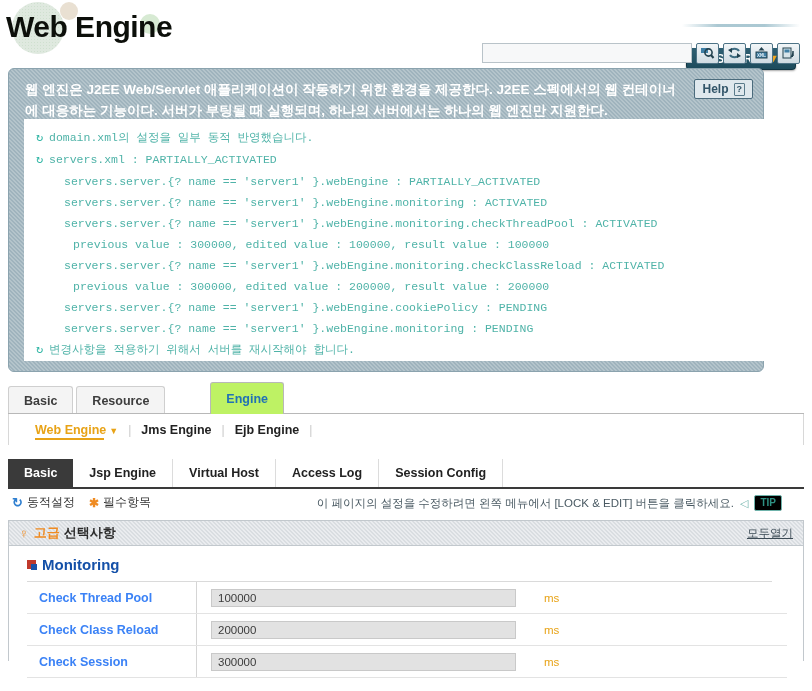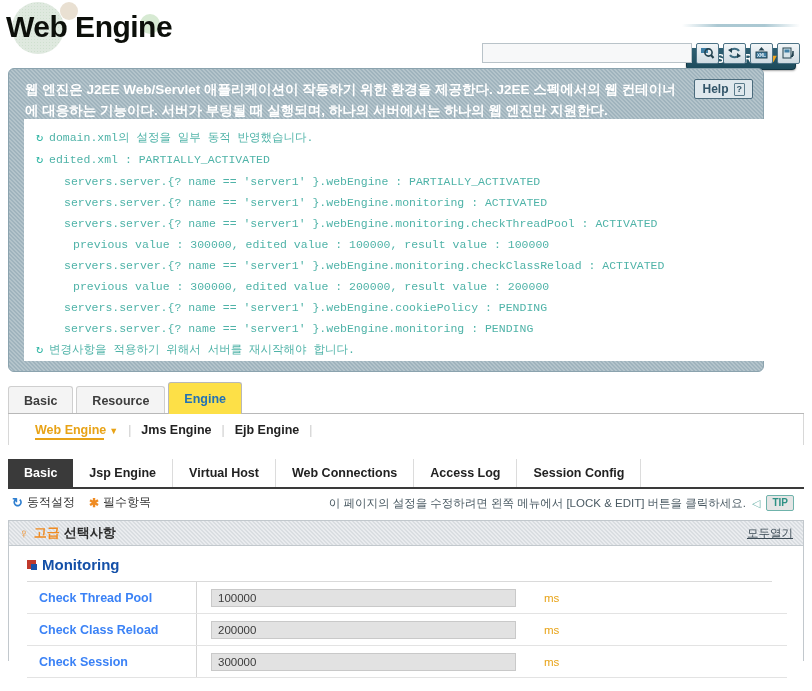--- a/index.html
+++ b/index.html
@@ -96,22 +96,22 @@
 
   
   .tabs { position:absolute; left:8px; top:381px; height:33px; display:flex; align-items:flex-end; }
   .tab {
     height:28px; padding:0 15px; display:flex; align-items:center;
     font-size:12.5px; font-weight:bold; color:#3d3d3d;
     background:#f4f4f4; border:1px solid #cfcfcf; border-bottom:none;
     border-radius:3px 3px 0 0; margin-right:3px; cursor:pointer;
   }
   .tab.active {
-    height:32px; background:#fde047; color:#2272b5; border-color:#b8b8b8;
-    position:relative; z-index:3;
+    height:32px; background:#bef264; color:#2272b5; border-color:#b8b8b8;
+    position:relative; z-index:3;margin-left:42px;
   }
   .tab-underline {
     position:absolute; left:8px; top:413px; width:796px; height:1px; background:#b8b8b8;
   }
 
   
   .enginenav {
     position:absolute; left:8px; top:414px; width:796px; height:31px;
     display:flex; align-items:center; padding-left:26px;
     border-left:1px solid #d8d8d8; border-right:1px solid #d8d8d8;
@@ -138,25 +138,25 @@
   .subtab.active { background:#3a3a3a; color:#ffffff; border-right:none; }
 
   
   .legendrow { position:absolute; left:8px; top:492px; width:796px; height:24px; }
   .legend-left { position:absolute; left:4px; top:2px; display:flex; align-items:center; gap:14px;
     font-size:12px; color:#333; }
   .legend-item { display:flex; align-items:center; gap:4px; }
   .ico-dyn { color:#2f7fd0; font-size:13px; font-weight:bold; }
   .ico-req { color:#ef8b22; font-size:12px; font-weight:bold; }
   .notice {
-    position:absolute; right:10px; top:3px; display:flex; align-items:center; gap:6px;
+    position:absolute; right:22px; top:3px; display:flex; align-items:center; gap:6px;
     font-size:11.5px; color:#4a5a63;
   }
   .tip-badge {
-    border:1px solid #6fb3ab; color:#2e9184; background:#e5e5e5;
+    border:1px solid #6fb3ab; color:#2e9184; background:#000000;
     font-size:10px; font-weight:bold; padding:0 5px; border-radius:2px; line-height:14px;
   }
   .tip-arrow { color:#6fb3ab; font-size:11px; }
 
   
   .adv-bar {
     position:absolute; left:8px; top:520px; width:796px; height:26px;
     background:#d9dde1;
     background-image:
       linear-gradient(45deg, rgba(255,255,255,.45) 25%, transparent 25%, transparent 50%, rgba(255,255,255,.45) 50%, rgba(255,255,255,.45) 75%, transparent 75%);
@@ -250,21 +250,21 @@
       <div>에 대응하는 기능이다. 서버가 부팅될 때 실행되며, 하나의 서버에서는 하나의 웹 엔진만 지원한다.</div>
     </div>
     <div class="help-btn">
       <span>Help</span>
       <span class="help-q">?</span>
     </div>
 
     <div class="logpanel">
       <div id="log-lines">
           <div class="logline l1"><span class="ico-cycle">↻ </span><span>domain.xml의 설정을 일부 동적 반영했습니다.</span></div>
-          <div class="logline l1"><span class="ico-cycle">↻ </span><span>edited.xml : PARTIALLY_ACTIVATED</span></div>
+          <div class="logline l1"><span class="ico-cycle">↻ </span><span>servers.xml : PARTIALLY_ACTIVATED</span></div>
           <div class="logline l2"><span>servers.server.{? name == 'server1' }.webEngine : PARTIALLY_ACTIVATED</span></div>
           <div class="logline l2"><span>servers.server.{? name == 'server1' }.webEngine.monitoring : ACTIVATED</span></div>
           <div class="logline l2"><span>servers.server.{? name == 'server1' }.webEngine.monitoring.checkThreadPool : ACTIVATED</span></div>
           <div class="logline l3"><span>previous value : 300000, edited value : 100000, result value : 100000</span></div>
           <div class="logline l2"><span>servers.server.{? name == 'server1' }.webEngine.monitoring.checkClassReload : ACTIVATED</span></div>
           <div class="logline l3"><span>previous value : 300000, edited value : 200000, result value : 200000</span></div>
           <div class="logline l2"><span>servers.server.{? name == 'server1' }.webEngine.cookiePolicy : PENDING</span></div>
           <div class="logline l2"><span>servers.server.{? name == 'server1' }.webEngine.monitoring : PENDING</span></div>
           <div class="logline l1"><span class="ico-cycle">↻ </span><span>변경사항을 적용하기 위해서 서버를 재시작해야 합니다.</span></div>
         </div>
@@ -295,23 +295,20 @@
 
   <div class="subtabs" id="sub-tabs">
       <div class="subtab active">
         <span>Basic</span>
       </div>
       <div class="subtab">
         <span>Jsp Engine</span>
       </div>
       <div class="subtab">
         <span>Virtual Host</span>
-      </div>
-      <div class="subtab">
-        <span>Web Connections</span>
       </div>
       <div class="subtab">
         <span>Access Log</span>
       </div>
       <div class="subtab">
         <span>Session Config</span>
       </div>
     </div>
 
   <div class="legendrow">

